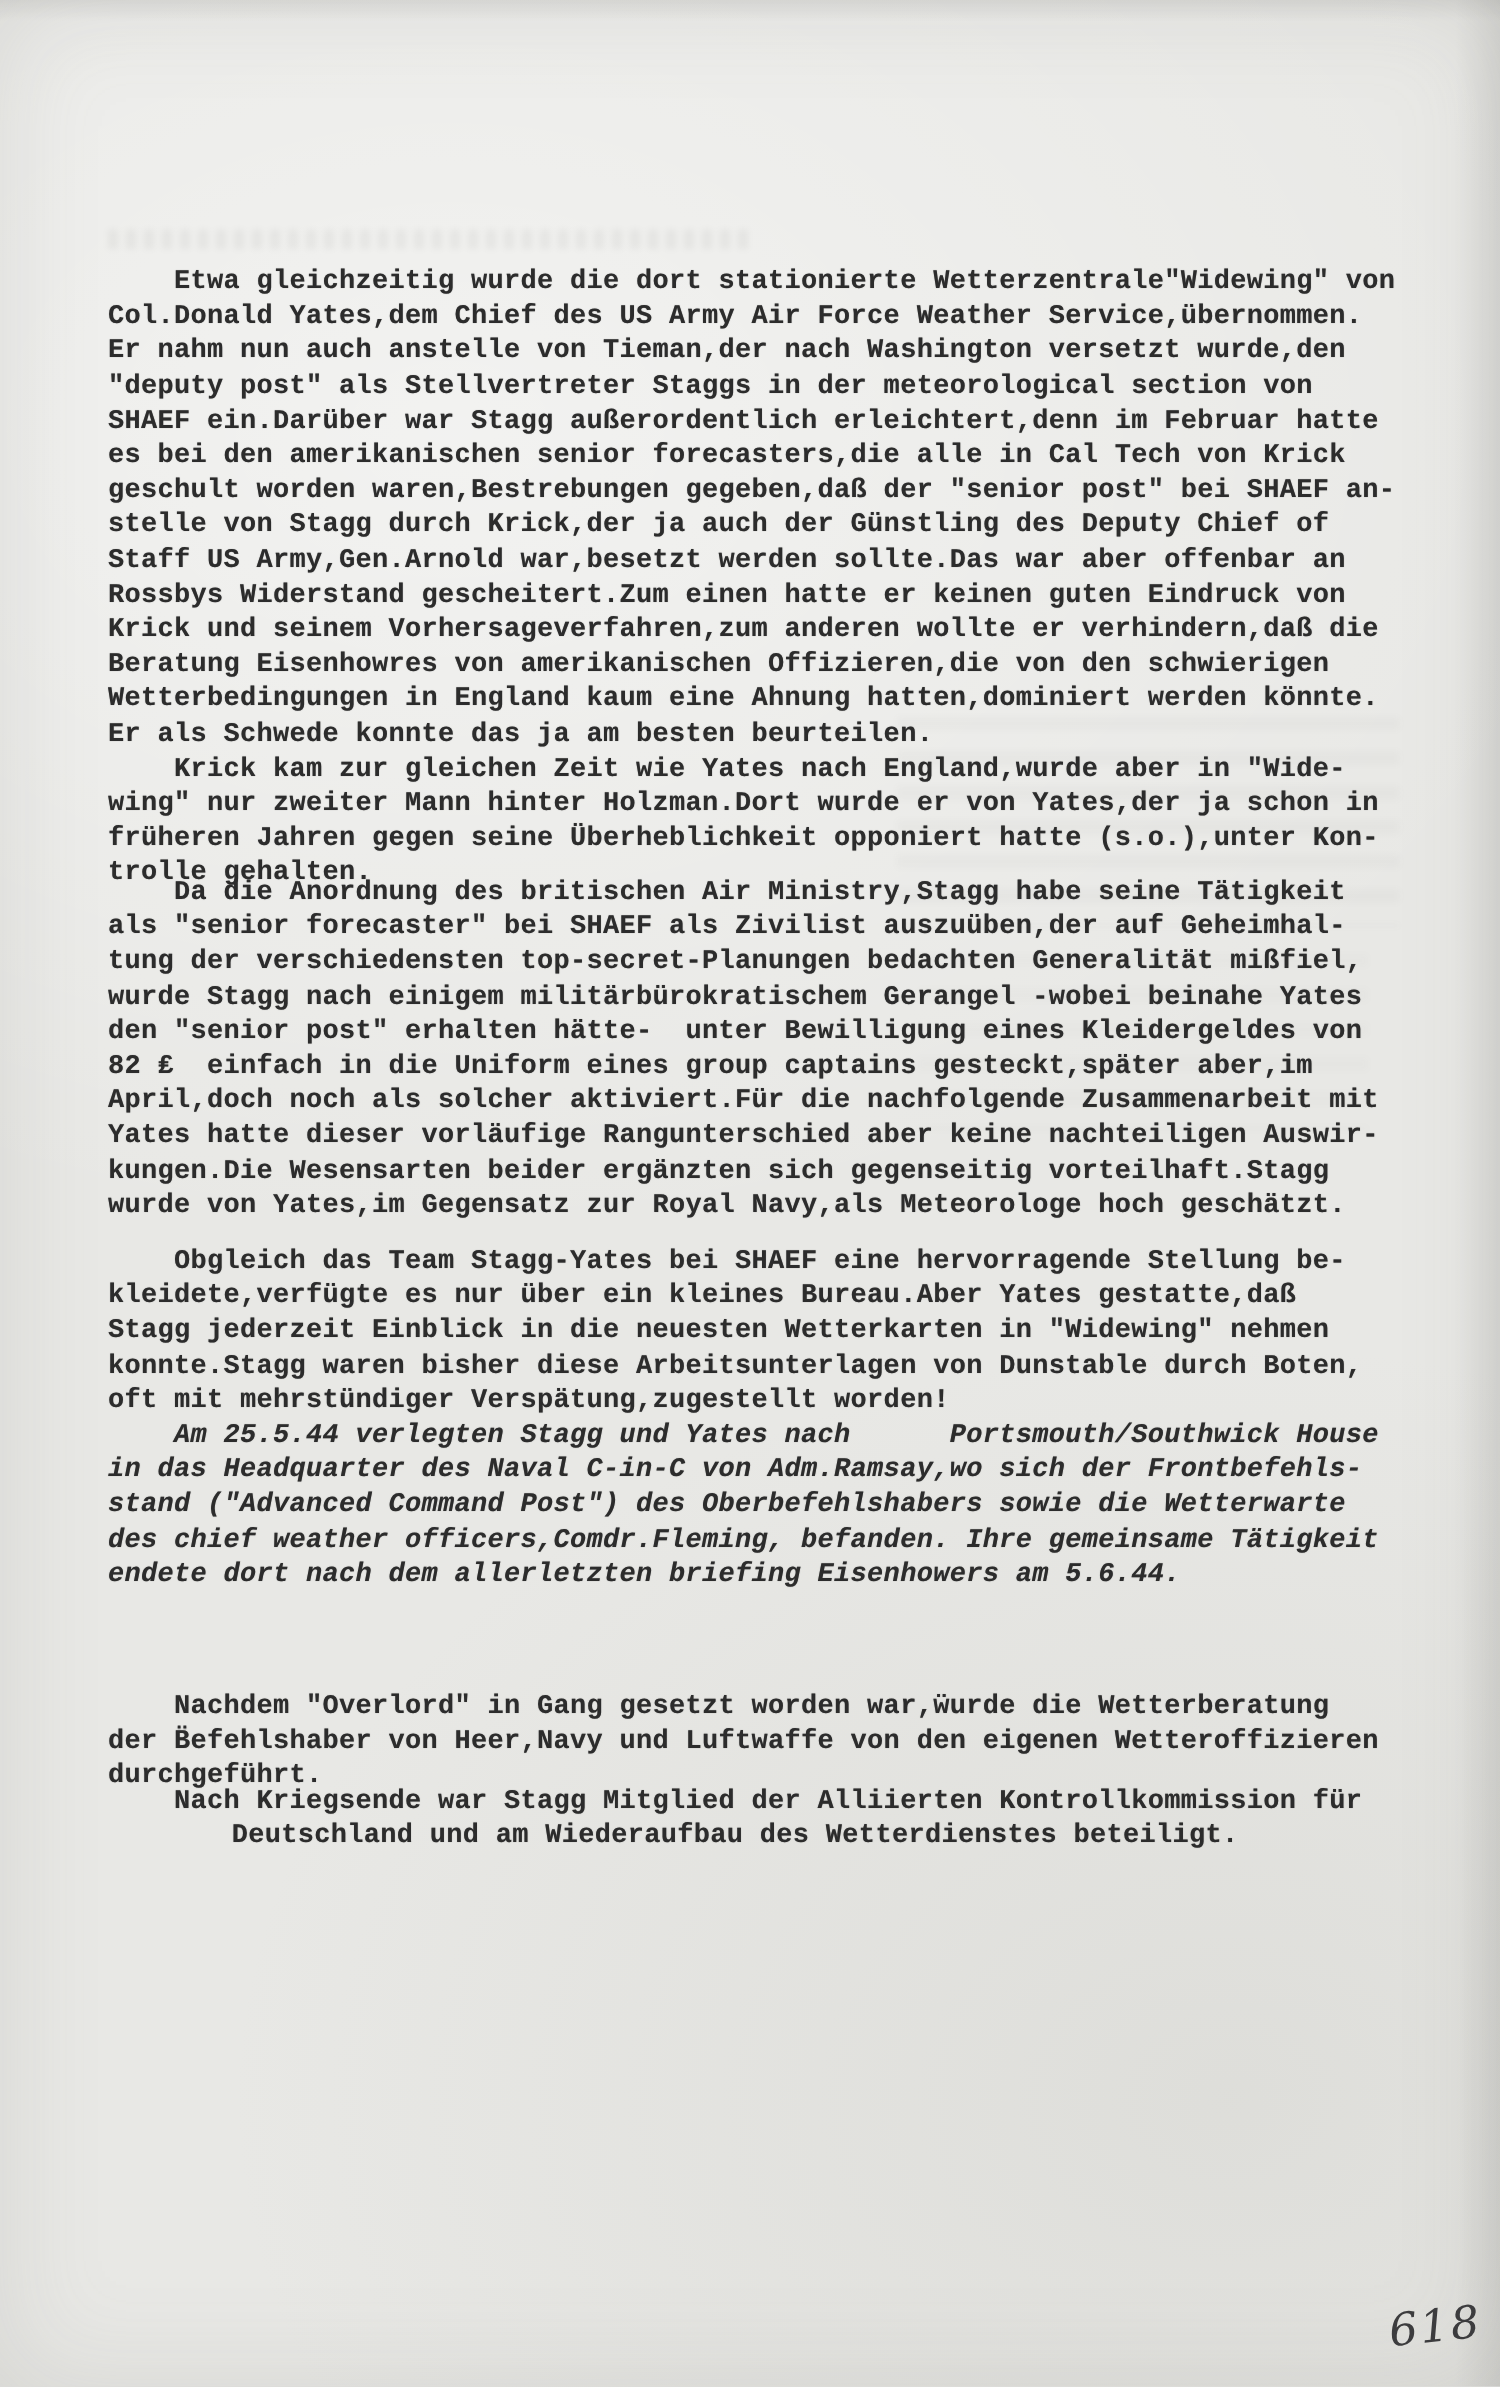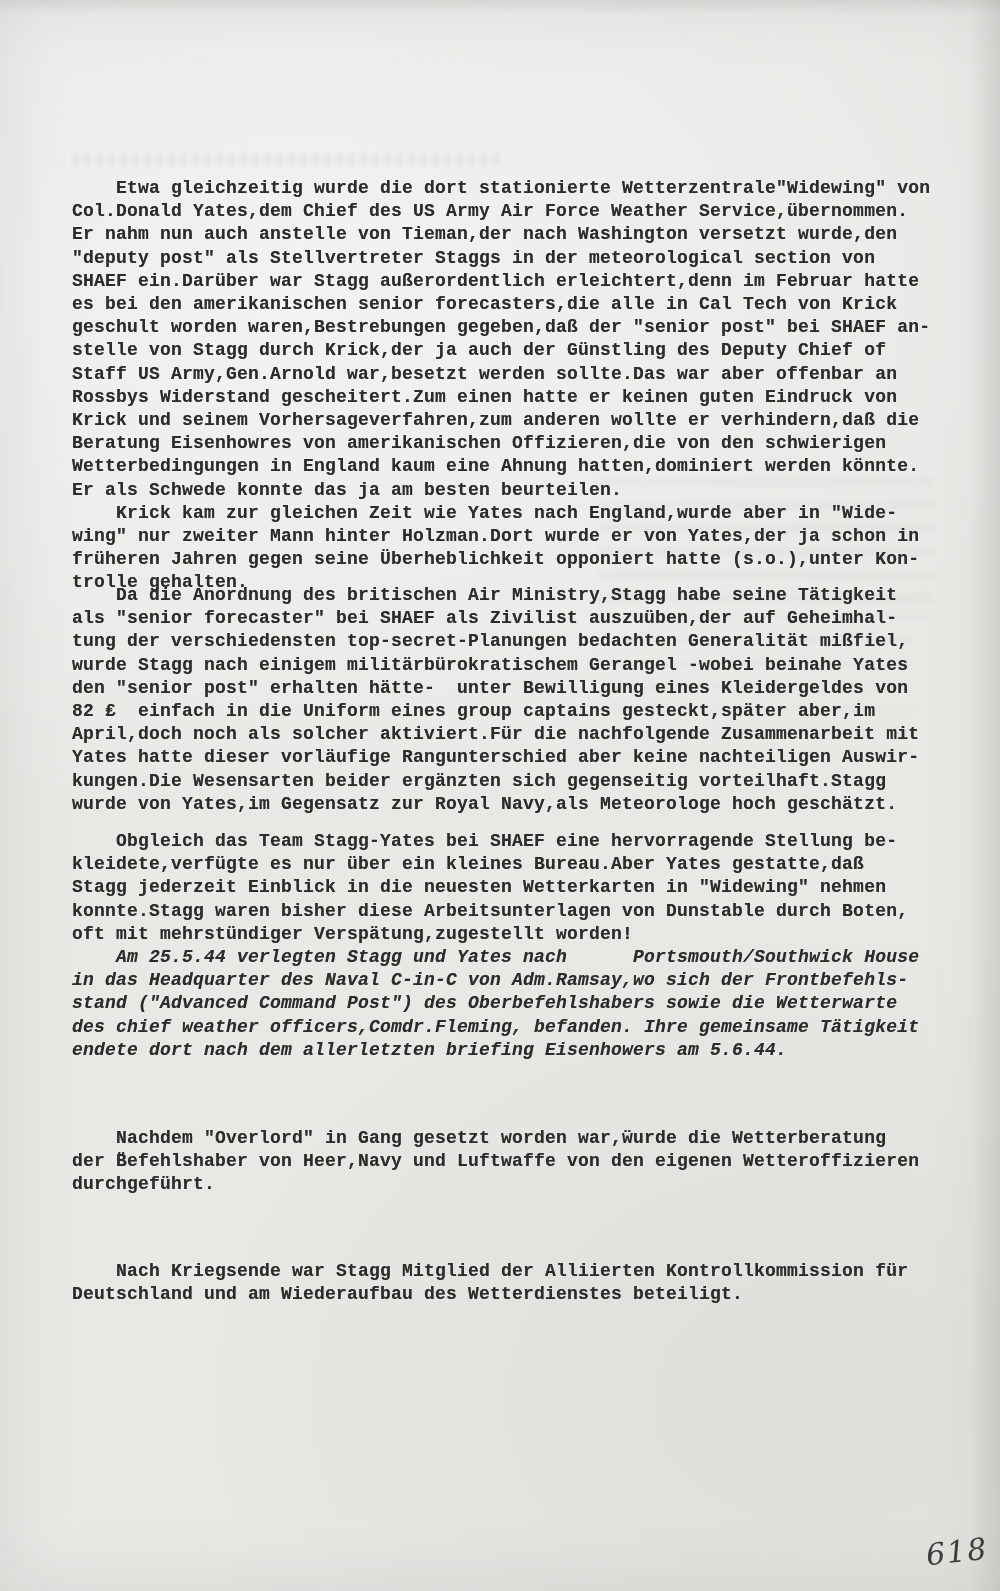--- a/index.html
+++ b/index.html
@@ -35,21 +35,21 @@
     letter-spacing: 0.2px;
     font-weight: 700;
     color: #2c2c2c;
     text-shadow: 0 0.3px 0.6px rgba(44,44,44,.5);
   }
   .para-1 { top: 173px; }
   .para-2 { top: 580px; }
   .para-3 { top: 826px; }
   .para-4 { top: 942px; font-style: italic; }
   .para-5 { top: 1123px; }
-  .para-6 { top: 1256px; }
+  .para-6 { top: 1186px; text-align: center; }
   .page-number {
     position: absolute;
     left: 926px;
     top: 1534px;
     font-family: "DejaVu Serif", serif;
     font-style: italic;
     font-size: 30px;
     letter-spacing: 1.5px;
     color: #3c3c3e;
     transform: rotate(-6deg);

